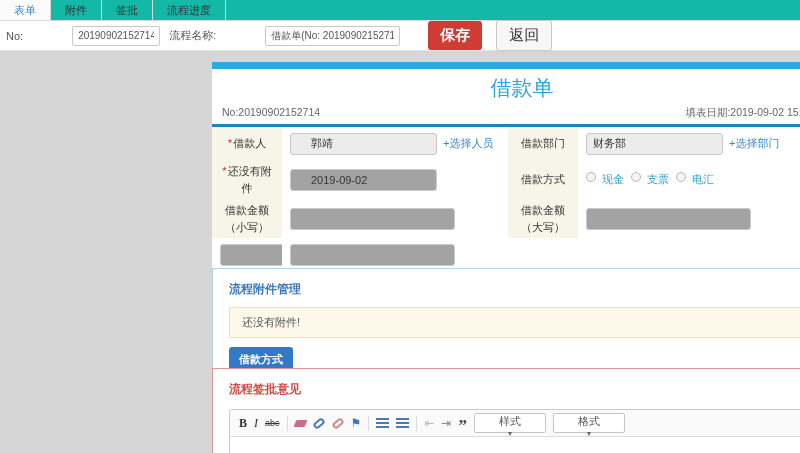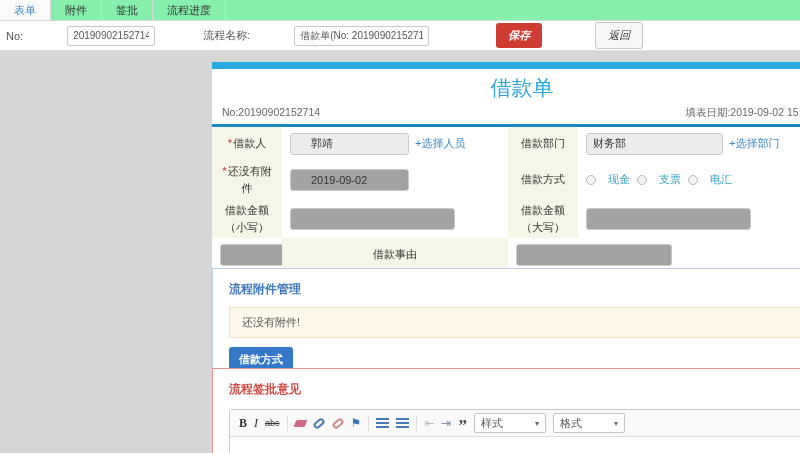--- a/index.html
+++ b/index.html
@@ -1,37 +1,37 @@
 <!DOCTYPE html>
 <html><head>
 <meta charset="utf-8">
 <style>
   * { margin:0; padding:0; box-sizing:border-box; }
   html,body { width:800px; height:453px; overflow:hidden; background:#fff;
     font-family:"Liberation Sans","DejaVu Sans",sans-serif; }
 
   
   .tabbar { position:absolute; left:0; top:0; width:800px; height:21px;
-    background:#86efac; border-bottom:1px solid #d9d9d9; display:flex; }
+    background:#14b8a6; border-bottom:1px solid #d9d9d9; display:flex; }
   .tab { padding:0 14px; line-height:20px; font-size:11px; color:#333;
     border-right:1px solid #d9d9d9; cursor:pointer; }
   .tab.active { color:#3a87c8; background:#fbfbfb; }
 
   
   .actionbar { position:absolute; left:0; top:21px; width:800px; height:30px;
     background:#fff; border-bottom:1px solid #e3e3e3; display:flex;
-    align-items:center; padding-left:6px; font-size:11px; color:#555;gap:39px; }
+    align-items:center; padding-left:6px; font-size:11px; color:#555; }
   .actionbar label { margin-right:5px; }
   .txt-input { height:20px; border:1px solid #c8c8c8; border-radius:2px;
-    font-size:10px; color:#555; padding:1px 5px; background:#fff; }
+    font-size:10px; color:#555; padding:1px 5px; background:#fff;margin-left:44px; }
   #no-input { width:88px; }
   #flow-name-input { width:135px; }
   .ml { margin-left:9px; }
-  .btn { border:none; border-radius:3px; font-size:11px; padding:5px 12px;
-    cursor:pointer; font-weight:bold;font-style:italic; }
+  .btn { border:none; border-radius:3px; font-size:15px; padding:5px 12px;
+    cursor:pointer; font-weight:bold; }
   .btn-save { background:#cf3c34; color:#fff; margin-left:28px; }
   .btn-next { background:#4187d6; color:#fff; margin-left:18px; padding:5px 16px; }
   .btn-back { background:#f7f7f7; color:#333; border:1px solid #c8c8c8;
     margin-left:14px; font-weight:normal; }
 
   
   .content { position:absolute; left:0; top:51px; width:800px; height:402px;
     background:#d6d6d6; overflow:hidden; }
   .panel { position:absolute; left:212px; width:620px; background:#fff; }
 
@@ -48,25 +48,25 @@
   .lbl { background:#f6f6e8; display:flex; align-items:center;
     justify-content:center; text-align:center; font-size:11px; color:#333;
     padding:3px 6px; line-height:1.5; }
   .fld { display:flex; align-items:center; gap:6px; padding:4px 8px;
     background:#fff; }
   .r1 { min-height:33px; } .r2 { min-height:32px; }
   .r3 { min-height:38px; } .r4 { min-height:33px; }
   .f-input { height:22px; border:1px solid #c9c9c9; border-radius:3px;
     font-size:11px; color:#333; padding:2px 6px; background:#a3a3a3; }
   .f-ro { background:#ececec; }
-  .w147 { width:119px;padding-left:20px; } .w137 { width:137px; } .w165 { width:165px; }
+  .w147 { width:147px;padding-left:20px; } .w137 { width:137px; } .w165 { width:165px; }
   .req { color:#d02a2a; margin-right:1px; font-size:11px; }
   a.sel-link { font-size:11px; color:#3a87c8; text-decoration:none; cursor:pointer; }
   .radios { display:flex; align-items:center; gap:7px; }
-  .radio-opt { display:flex; align-items:center; gap:12px; cursor:pointer; }
+  .radio-opt { display:flex; align-items:flex-start; gap:6px; cursor:pointer; }
   .radio-circle { width:10px; height:10px; border-radius:50%;
     border:1px solid #b9b9b9; background:#f4f4f4; display:inline-block; }
   .radio-opt span.rlbl { font-size:11px; color:#36a0c9; }
 
   
   .box-att { top:217px; border:1px solid #b9cfe8; padding-bottom:9px; }
   .sec-h { font-size:12px; font-weight:bold; padding:12px 16px 9px; }
   .sec-h.blue { color:#3b78c0; }
   .sec-h.red  { color:#cf4a44; }
   .alert { margin:0 16px; background:#fdf8ea; border:1px solid #ece2c8;
@@ -96,21 +96,21 @@
   .ic-flag { color:#3b78c3; font-size:12px; font-family:"DejaVu Sans",sans-serif; }
   .ic-list { width:13px; height:11px;
     background:repeating-linear-gradient(to bottom,#4a7ab5 0 2px,transparent 2px 4px); }
   .ic-arrow { font-size:12px; font-family:"DejaVu Sans",sans-serif; }
   .dim { color:#b5bec9; } .mid { color:#7d8ea3; }
   .tb-quote { font-size:17px; font-weight:bold; color:#444; line-height:10px;
     font-family:"Liberation Serif",serif; padding-top:6px; }
   .dropdown { width:72px; height:20px; background:#fff; border:1px solid #c5c5c5;
     border-radius:2px; display:flex; align-items:center;
     justify-content:space-between; padding:0 6px; font-size:11px; color:#555;
-    cursor:pointer; }
+    cursor:pointer;flex-direction:column; }
   .dd-arrow { font-size:8px; color:#666; }
   .earea { height:120px; background:#fff; }
 </style>
 </head>
 <body>
 
 <div class="tabbar">
   <div class="tab active">表单</div>
   <div class="tab">附件</div>
   <div class="tab">签批</div>
@@ -181,21 +181,20 @@
         <input class="f-input w165" style="">
       </div>
       <div class="lbl r3">借款金额（大写）</div>
       <div class="fld r3">
         <input class="f-input w165" style="">
       </div>
 
       <div class="fld r4">
         <input class="f-input w165" style="">
       </div>
-      <div class="lbl r4">借款事由</div>
       <div class="fld r4">
         <input class="f-input w165" style="">
       </div>
     </div>
 
     <div class="rule-thick"></div>
   </div>
 
   <div class="panel box-att">
     <div class="sec-h blue">流程附件管理</div>

